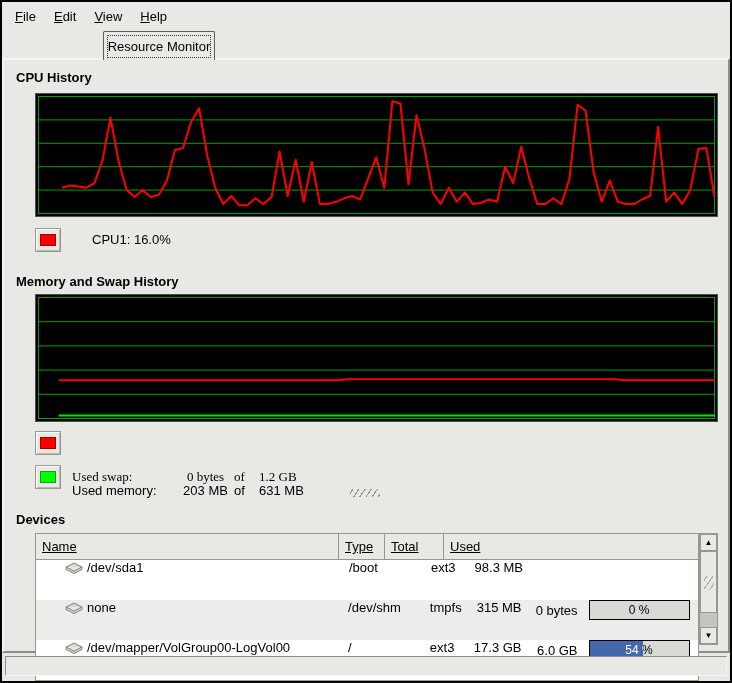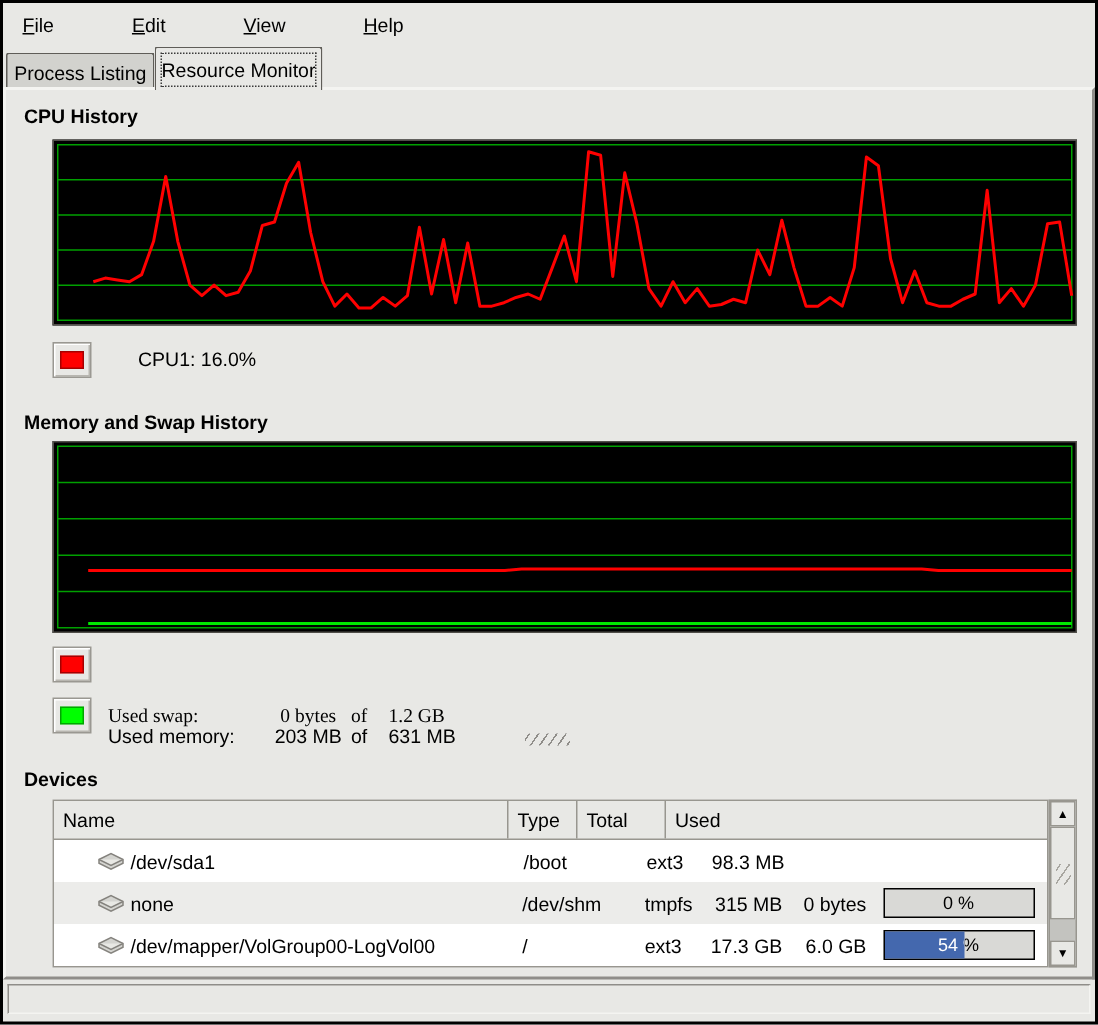--- a/index.html
+++ b/index.html
@@ -4,21 +4,21 @@
 <style>
   html,body{margin:0;padding:0;background:#555;}
   *{box-sizing:border-box;}
   .window{
     position:relative;width:732px;height:683px;margin:0 auto;
     background:#e8e8e5;border:2px solid #000;
     font-family:"Liberation Sans","DejaVu Sans",sans-serif;
     font-size:13px;color:#000;overflow:hidden;
   }
   
-  .menubar{position:absolute;left:0;top:0;width:728px;height:28px;display:flex;align-items:center;padding-left:4px;gap:34px;}
+  .menubar{position:absolute;left:0;top:0;width:728px;height:28px;display:flex;align-items:center;padding-left:4px;}
   .menu-item{padding:3px 9px;cursor:default;}
   .menu-item .mn{text-decoration:underline;}
   
   .tabstrip{position:absolute;left:0;top:28px;width:728px;height:29px;}
   .tab{position:absolute;border:1px solid #5f5d58;border-bottom:none;border-radius:2px 2px 0 0;display:flex;align-items:center;justify-content:center;}
   .tab.inactive{left:2px;top:5px;height:25px;width:99px;background:#d2d2ce;}
   .tab.active{left:101px;top:1px;height:29px;width:112px;background:#e8e8e5;z-index:3;}
   .tab.active::after{content:"";position:absolute;left:3px;right:3px;top:3px;bottom:2px;border:1px dotted #3a3a3a;}
   
   .page-frame{position:absolute;left:0;top:56px;width:728px;height:595px;border:2px solid;border-color:#f4f4f1 #8f8d89 #8f8d89 #f4f4f1;z-index:1;}
@@ -34,24 +34,24 @@
   .legend-row{position:absolute;left:70px;height:24px;line-height:24px;display:flex;z-index:2;}
   .legend-row .l{width:105px;}
   .legend-row .v{width:57px;text-align:center;}
   .legend-row .of{width:25px;}
   
   .pane-grip{position:absolute;left:348px;top:487px;width:30px;height:8px;z-index:2;
     background:repeating-linear-gradient(125deg,transparent 0 2px,#8f8d89 2px 3px,transparent 3px 5px);}
   
   .dev-table{position:absolute;left:33px;top:531px;width:664px;border:1px solid #98968f;background:#fff;z-index:2;}
   .thead{display:flex;height:26px;background:#e8e8e5;border-bottom:1px solid #98968f;}
-  .th{display:flex;align-items:center;padding-left:6px;border-right:1px solid #98968f;overflow:hidden;}
+  .th{display:flex;align-items:center;padding-left:6px;border-right:1px solid #98968f;overflow:hidden;text-decoration:underline;}
   .th:last-child{border-right:none;}
   .col-name{width:303px;}.col-dir{width:89px;}.col-type{width:46px;}.col-total{width:59px;}.col-used{width:167px;}
-  .tr{display:flex;height:28px;align-items:center;background:#fff;}
+  .tr{display:flex;height:40px;align-items:flex-start;background:#fff;}
   .tr.alt{background:#ececea;}
   .td{overflow:hidden;white-space:nowrap;}
   .td.name{display:flex;align-items:center;padding-left:29px;}
   .td.name .disk{margin-right:4px;flex:0 0 auto;}
   .td.dir{padding-left:10px;}
   .td.type{padding-left:3px;}
   .td.total{text-align:right;padding-right:10px;}
   .td.used{display:flex;align-items:center;}
   .td.used .utext{width:46px;text-align:right;}
   
@@ -78,23 +78,20 @@
 <div class="window">
 
   <div class="menubar">
     <span class="menu-item"><span class="mn">F</span><span>ile</span></span>
     <span class="menu-item"><span class="mn">E</span><span>dit</span></span>
     <span class="menu-item"><span class="mn">V</span><span>iew</span></span>
     <span class="menu-item"><span class="mn">H</span><span>elp</span></span>
   </div>
 
   <div class="tabstrip">
-    <div class="tab inactive">
-        <span>Process Listing</span>
-      </div>
     <div class="tab active">
         <span>Resource Monitor</span>
       </div>
   </div>
 
   <div class="page-frame"></div>
 
   <div class="section-title" style="left:14px;top:68px;">CPU History</div>
   <div class="graph" style="left:33px;top:91px;width:683px;height:124px;">
     <svg width="681" height="122" viewBox="0 0 681 122">

